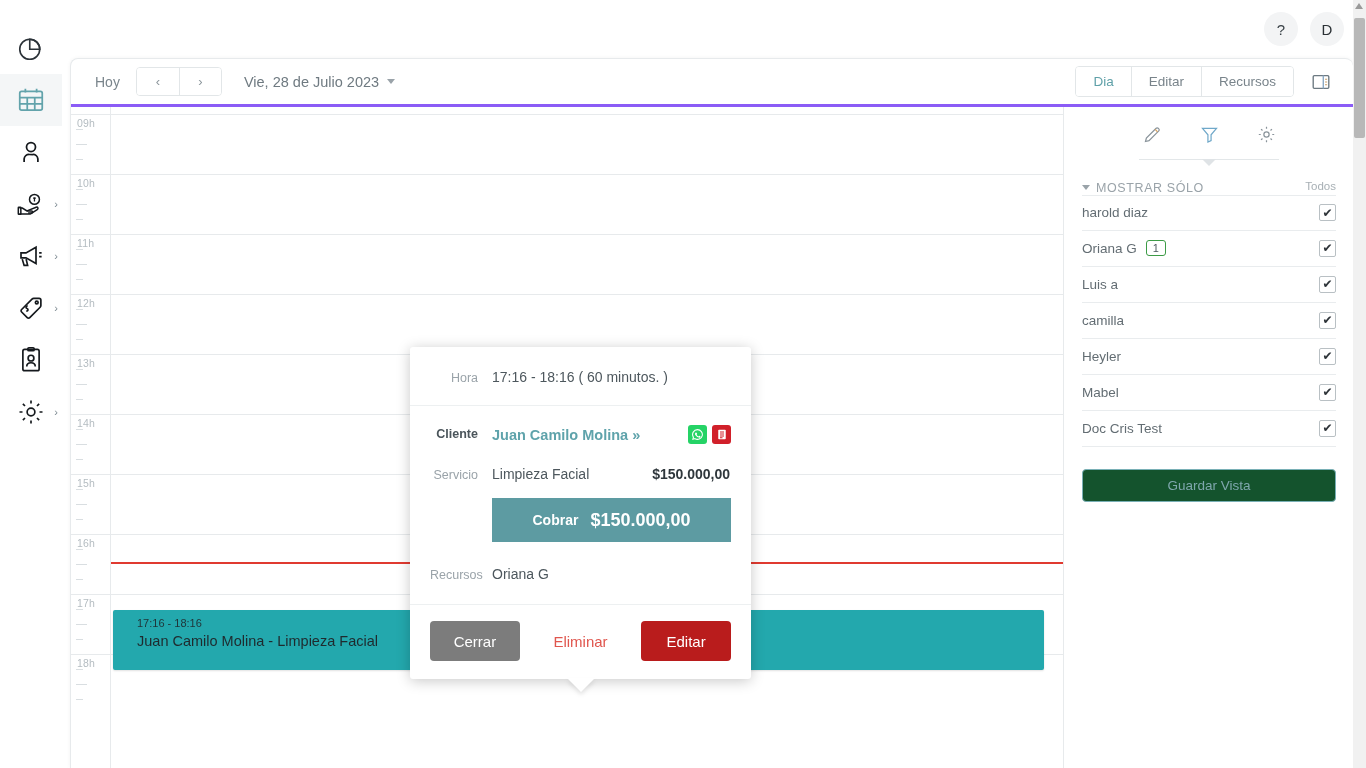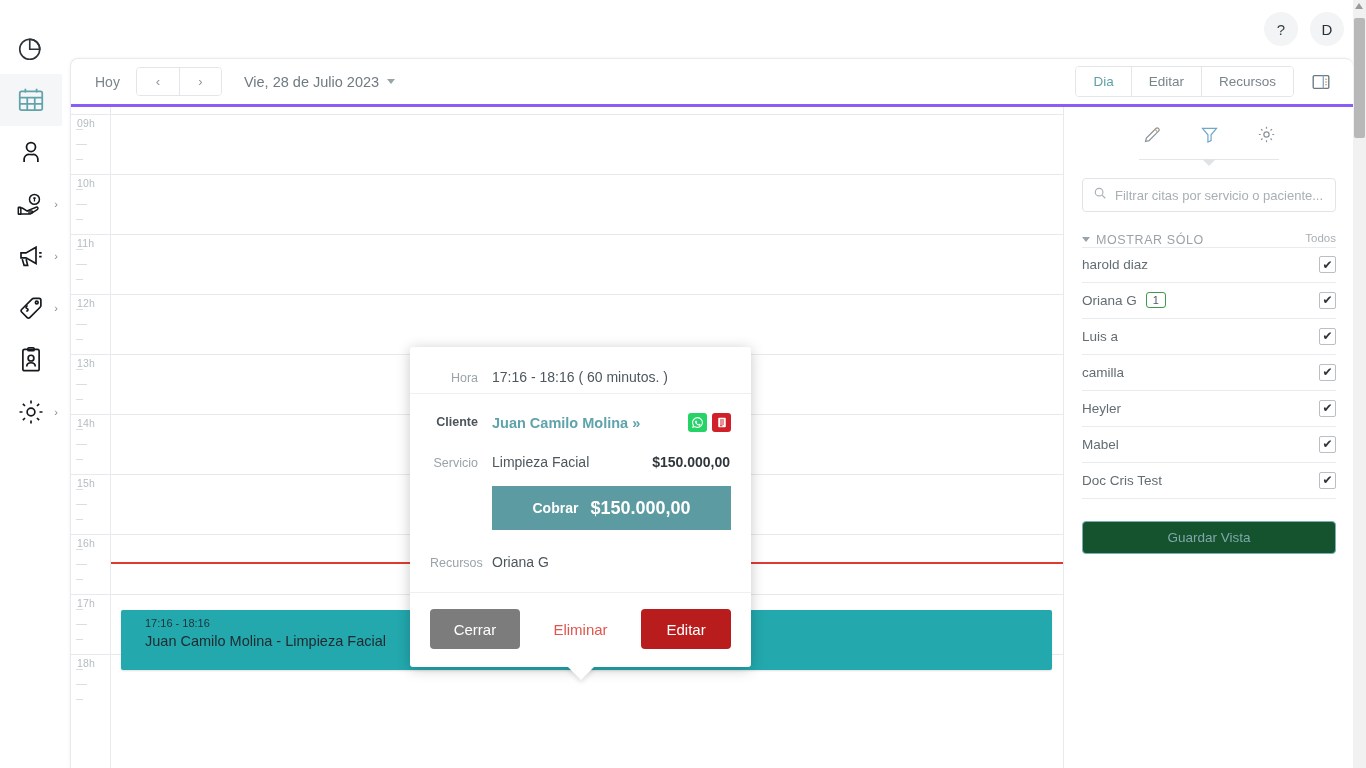--- a/index.html
+++ b/index.html
@@ -216,21 +216,21 @@
     filter: drop-shadow(0 3px 2px rgba(0,0,0,.10));
   }
   .prow { display: flex; padding: 0 20px; }
   .prow .k {
     width: 62px; flex: none; text-align: right; padding-right: 14px;
     font-size: 12.5px; color: #9aa3a9; padding-top: 2px;
   }
   .prow .k.strong { color: #4b555b; font-weight: bold; }
   .prow .v { flex: 1; font-size: 14px; color: #4d575d; }
 
-  #row-hora { padding-top: 22px; padding-bottom: 8px; border-bottom: 1px solid #edf0f1; }
+  #row-hora { padding-top: 22px; padding-bottom: 20px; border-bottom: 1px solid #edf0f1; }
   #row-cliente { padding-top: 19px; padding-bottom: 6px; align-items: flex-start; }
   #row-cliente .v {
     display: flex; align-items: center; justify-content: space-between;
     font-weight: bold; color: #5fa3ab; font-size: 14.5px;
   }
   #cliente-link { cursor: pointer; }
   .mini-ico {
     width: 19px; height: 19px; border-radius: 3px;
     display: flex; align-items: center; justify-content: center; cursor: pointer;
   }
@@ -444,21 +444,21 @@
       <div class="hrow" style="top: 187px;"></div>
       <div class="hrow" style="top: 247px;"></div>
       <div class="hrow" style="top: 307px;"></div>
       <div class="hrow" style="top: 367px;"></div>
       <div class="hrow" style="top: 427px;"></div>
       <div class="hrow" style="top: 487px;"></div>
       <div class="hrow" style="top: 547px;"></div>
       <div id="grid"></div>
     <div id="nowline" style="top: 455px;"></div>
 
-    <div class="appt" id="appointment" style="background: rgb(35, 168, 173); top: 503px; height: 60px; left: 50px; width: 931px; padding-left: 24px;">
+    <div class="appt" id="appointment" style="background: rgb(35, 168, 173); top: 503px; height: 60px; left: 42px; width: 931px; padding-left: 24px;">
       <div class="t">17:16 - 18:16</div>
       <div class="n">Juan Camilo Molina - Limpieza Facial</div>
     </div>
   </div>
 
   <div id="panel">
     <div id="panel-icons">
       <button class="pi">
         <svg width="21" height="21" viewBox="0 0 24 24" fill="none" stroke="#8a949b" stroke-width="1.4">
           <path d="M4 20l1-4L16.2 4.8a1.6 1.6 0 0 1 2.3 0l.7.7a1.6 1.6 0 0 1 0 2.3L8 19l-4 1z"></path>
@@ -474,29 +474,20 @@
         <svg width="21" height="21" viewBox="0 0 24 24" fill="none" stroke="#8a949b" stroke-width="1.4">
           <circle cx="12" cy="12" r="3"></circle>
           <path d="M12 3.2v2.2M12 18.6v2.2M20.8 12h-2.2M5.4 12H3.2M18.2 5.8l-1.6 1.6M7.4 16.6l-1.6 1.6M18.2 18.2l-1.6-1.6M7.4 7.4L5.8 5.8"></path>
         </svg>
       </button>
     </div>
     <div id="panel-underline">
       <span class="nub"></span>
     </div>
 
-    <div id="searchbox">
-      <span>
-        <svg width="14" height="14" viewBox="0 0 24 24" fill="none" stroke="#a9b1b6" stroke-width="2">
-          <circle cx="10.5" cy="10.5" r="6.5"></circle>
-            <path d="M15.5 15.5L21 21"></path>
-        </svg>
-      </span>
-      <input type="text" placeholder="Filtrar citas por servicio o paciente..." style="">
-    </div>
 
     <div id="showonly">
       <span class="lbl">
         <span class="cv"></span>
         <span>MOSTRAR SÓLO</span>
       </span>
       <span class="todos">Todos</span>
     </div>
 
     <div id="resource-list">

